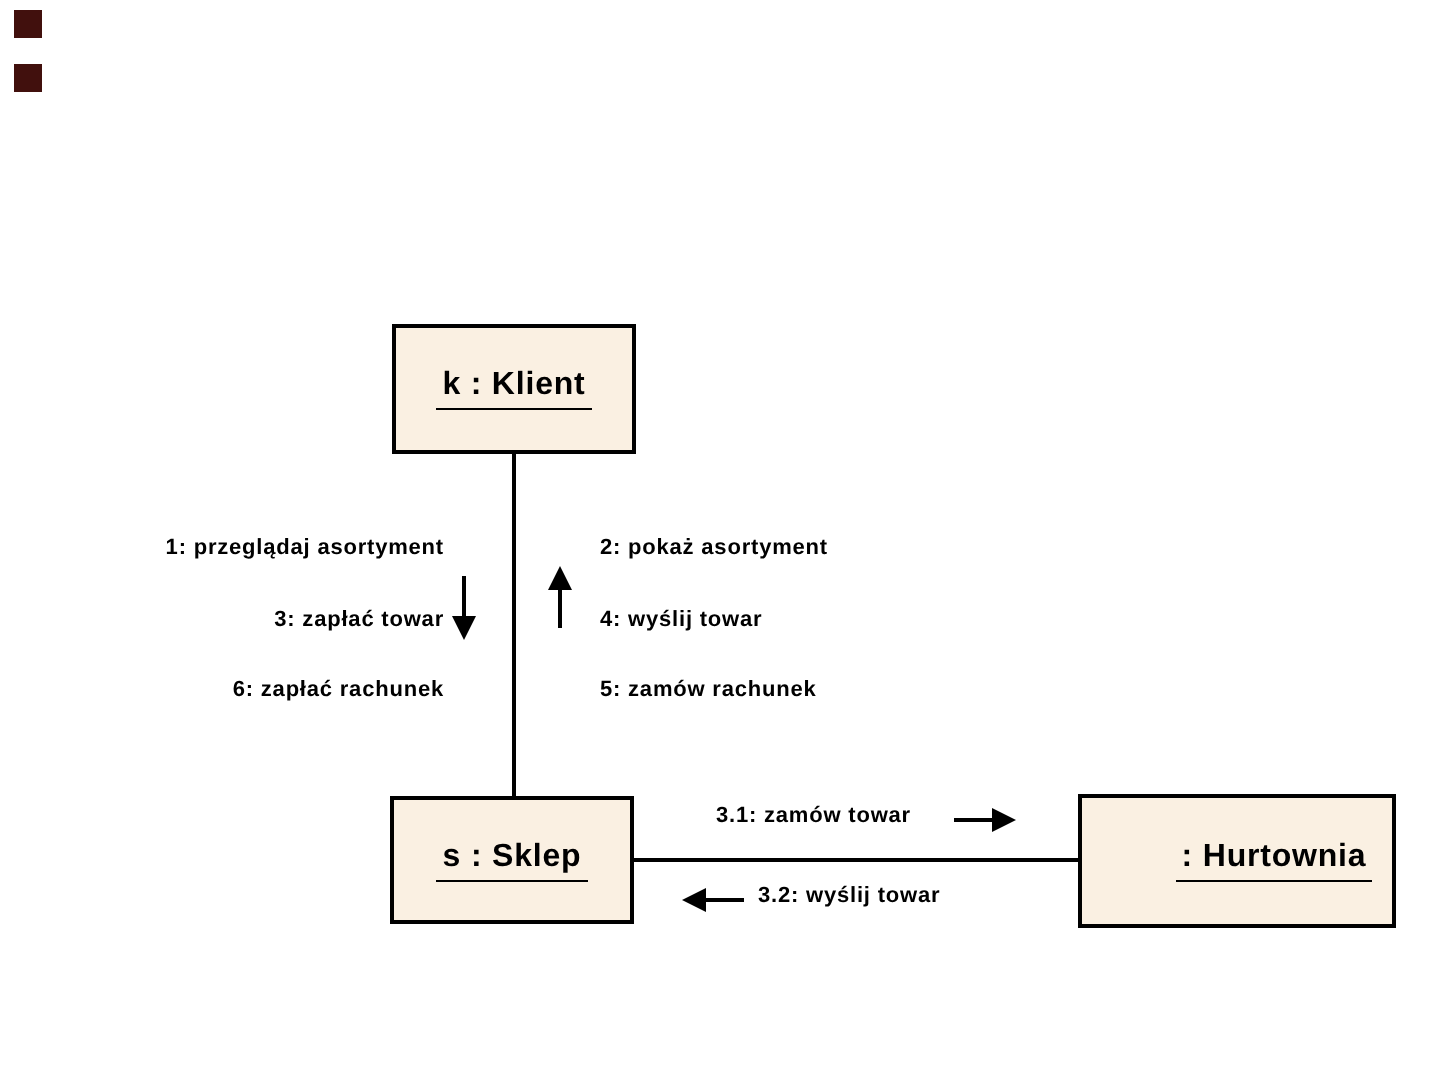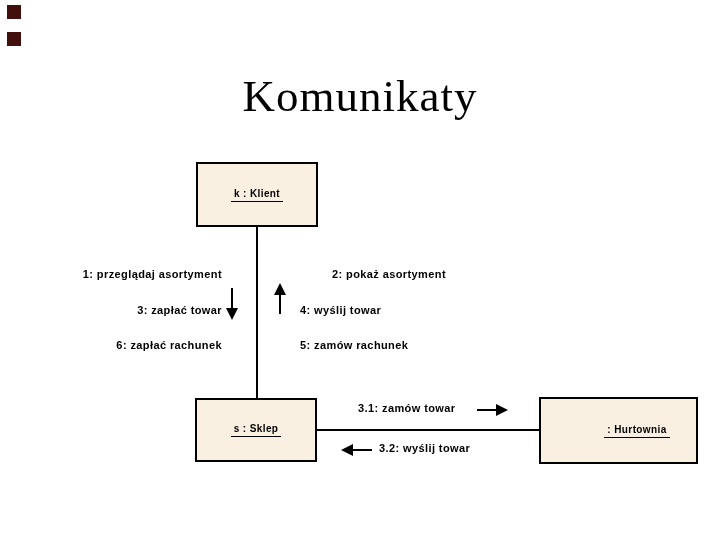--- a/index.html
+++ b/index.html
@@ -27,31 +27,31 @@
   .link.v{left:256px;top:227px;width:2px;height:171px;}
   .link.h{left:317px;top:429px;width:222px;height:2px;}
   .obj{
     position:absolute;background:var(--box-fill);border:2px solid var(--ink);
     display:flex;align-items:center;justify-content:center;
   }
   .obj.klient{left:196px;top:162px;width:118px;height:61px;}
   .obj.sklep{left:195px;top:398px;width:118px;height:60px;}
   .obj.hurtownia{left:539px;top:397px;width:118px;height:63px;padding-left:37px;}
   .obj-label{
-    font-size:10px;font-weight:700;letter-spacing:0.4px;white-space:nowrap;
+    font-size:16px;font-weight:700;letter-spacing:0.4px;white-space:nowrap;
     border-bottom:1px solid var(--ink);padding:0 3px 2px 3px;
   }
   .msg{
     position:absolute;font-size:11px;font-weight:700;letter-spacing:0.4px;
     white-space:nowrap;color:var(--ink);
   }
   .m1{left:40px;top:268px;width:182px;text-align:right;}
   .m3{left:40px;top:304px;width:182px;text-align:right;}
   .m6{left:40px;top:339px;width:182px;text-align:right;}
-  .m2{left:300px;top:268px;margin-left:32px;}
+  .m2{left:300px;top:268px;}
   .m4{left:300px;top:304px;}
   .m5{left:300px;top:339px;}
   .m31{left:358px;top:386px;margin-top:16px;}
   .m32{left:379px;top:442px;}
   .arrow{position:absolute;}
   .arrow i{position:absolute;display:block;}
   .arrow .shaft{background:var(--ink);}
   .arrow .head{width:0;height:0;}
   .arrow.down{left:226px;top:288px;width:12px;height:32px;}
   .arrow.down .shaft{left:5px;top:0;width:2px;height:21px;}
@@ -67,21 +67,20 @@
   .arrow.left .shaft{left:11px;top:5px;width:20px;height:2px;}
 </style>
 </head>
 <body>
 
 <div class="slide">
 
   <div class="decor-sq sq1"></div>
   <div class="decor-sq sq2"></div>
 
-  <div class="title">Komunikaty</div>
 
   <div>
 
     <div class="link v"></div>
     <div class="link h"></div>
 
     <div class="obj klient">
       <span class="obj-label">k : Klient</span>
     </div>
     <div class="obj sklep">

